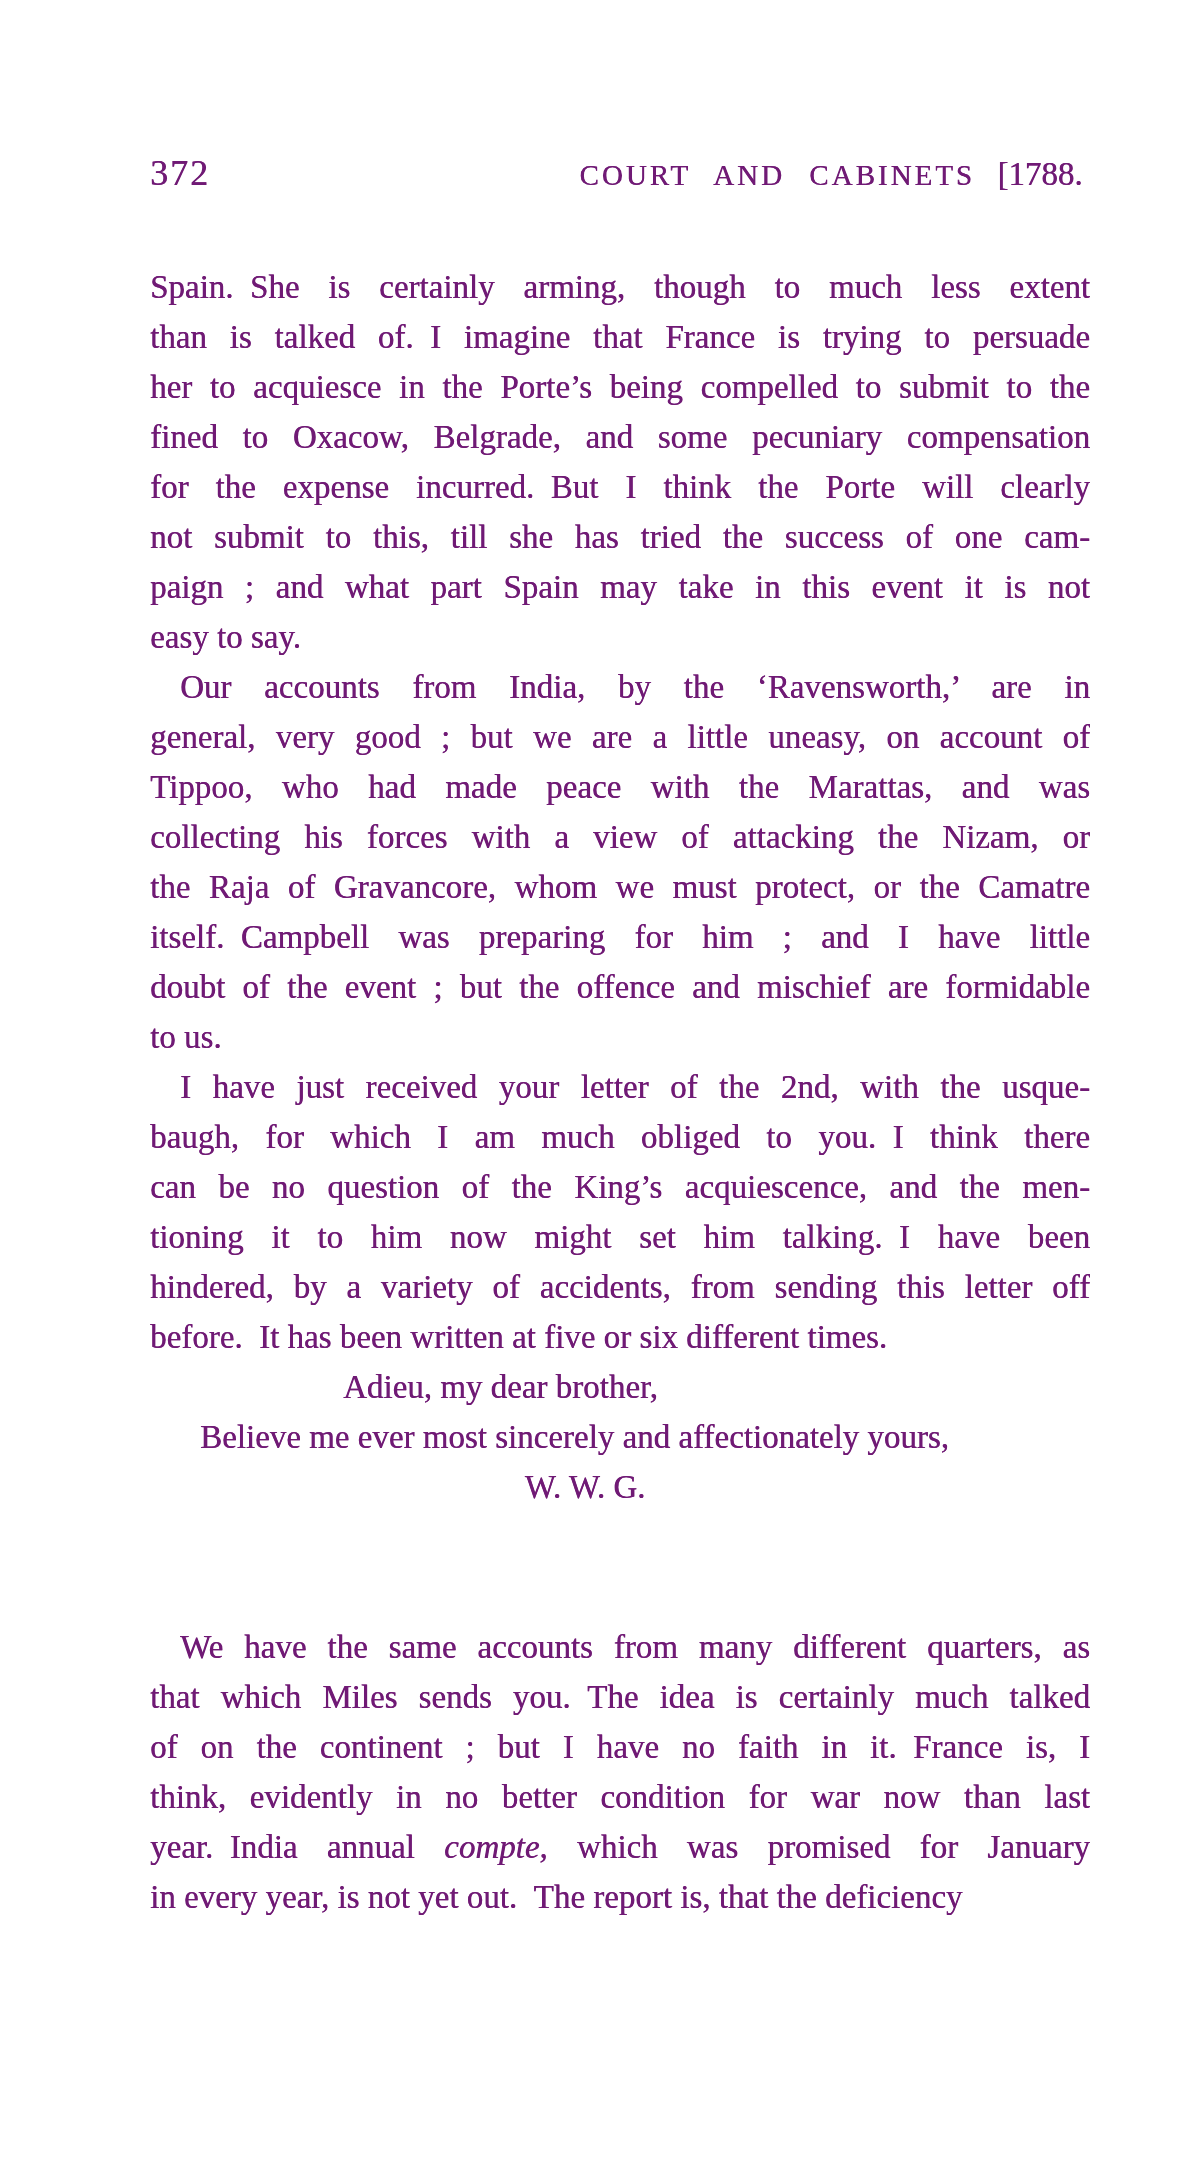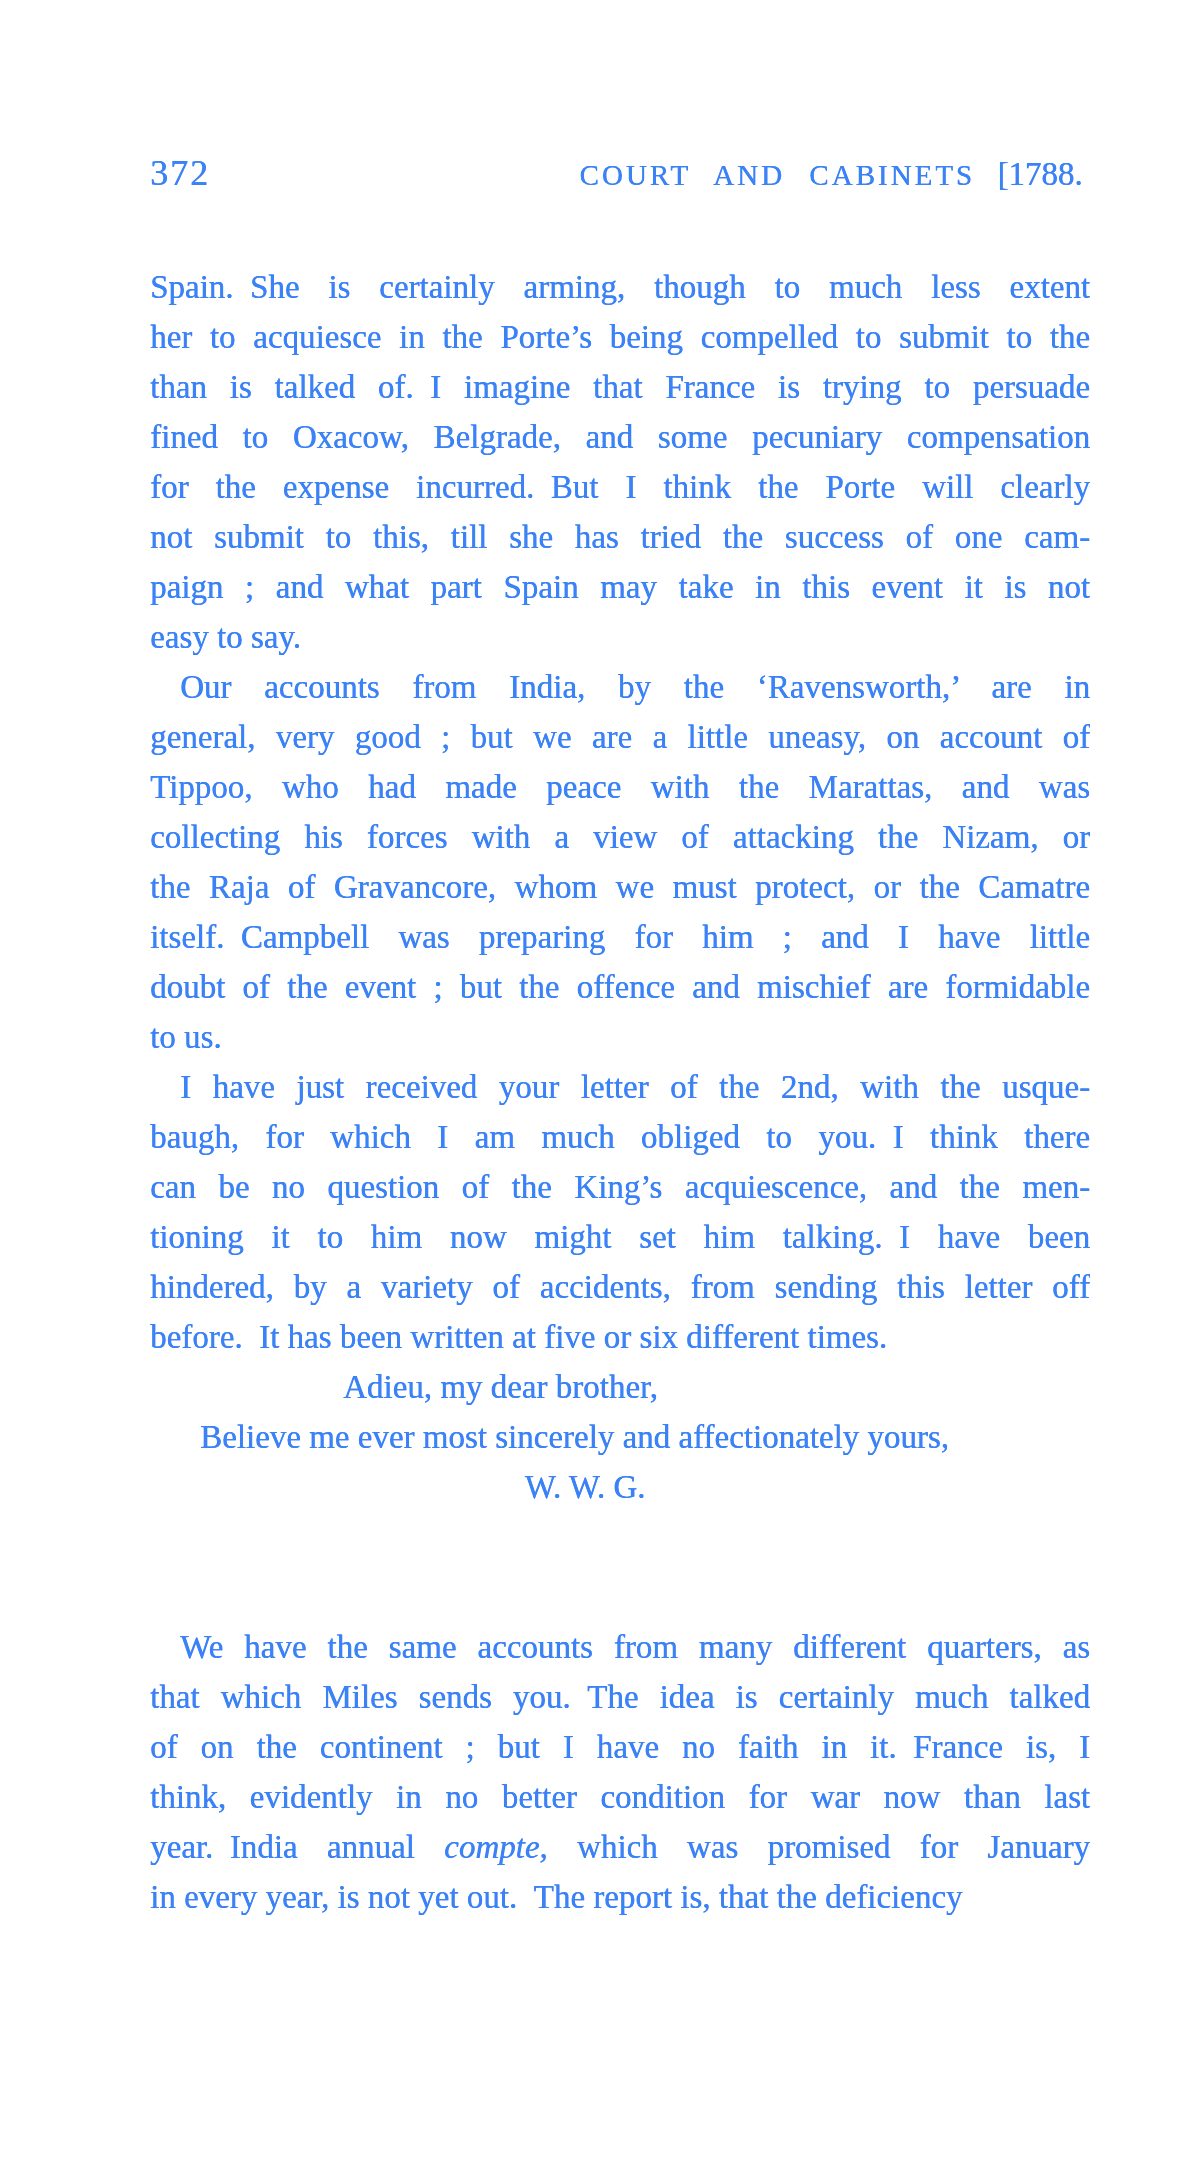--- a/index.html
+++ b/index.html
@@ -1,21 +1,21 @@
 <!DOCTYPE html>
 <html><head>
 <meta charset="utf-8">
 <style>
   html, body { margin: 0; padding: 0; background: #ffffff; }
   .page {
     position: relative;
     width: 1090px;
     height: 2167px;
     background: #ffffff;
-    color: #3b82f6;
+    color: #701a75;
     font-family: "Liberation Serif", serif;
     overflow: hidden;
     text-shadow: 0.4px 0 0 currentColor;
     text-decoration: underline;
   }
   .header {
     position: absolute;
     left: 150px;
     top: 152px;
     width: 955px;
@@ -70,22 +70,22 @@
 
   <div class="header">
     <span class="pagenum">372</span>
     <span class="running">COURT AND CABINETS</span>
     <span class="yearlbl">[1788.</span>
   </div>
 
   <div class="body">
 
     <div class="line">Spain. She is certainly arming, though to much less extent</div>
+    <div class="line">than is talked of. I imagine that France is trying to persuade</div>
     <div class="line">her to acquiesce in the Porte’s being compelled to submit to the</div>
-    <div class="line">than is talked of. I imagine that France is trying to persuade</div>
     <div class="line">fined to Oxacow, Belgrade, and some pecuniary compensation</div>
     <div class="line">for the expense incurred. But I think the Porte will clearly</div>
     <div class="line">not submit to this, till she has tried the success of one cam-</div>
     <div class="line">paign ; and what part Spain may take in this event it is not</div>
     <div class="line last">easy to say.</div>
 
     <div class="line ind">Our accounts from India, by the ‘Ravensworth,’ are in</div>
     <div class="line">general, very good ; but we are a little uneasy, on account of</div>
     <div class="line">Tippoo, who had made peace with the Marattas, and was</div>
     <div class="line">collecting his forces with a view of attacking the Nizam, or</div>

